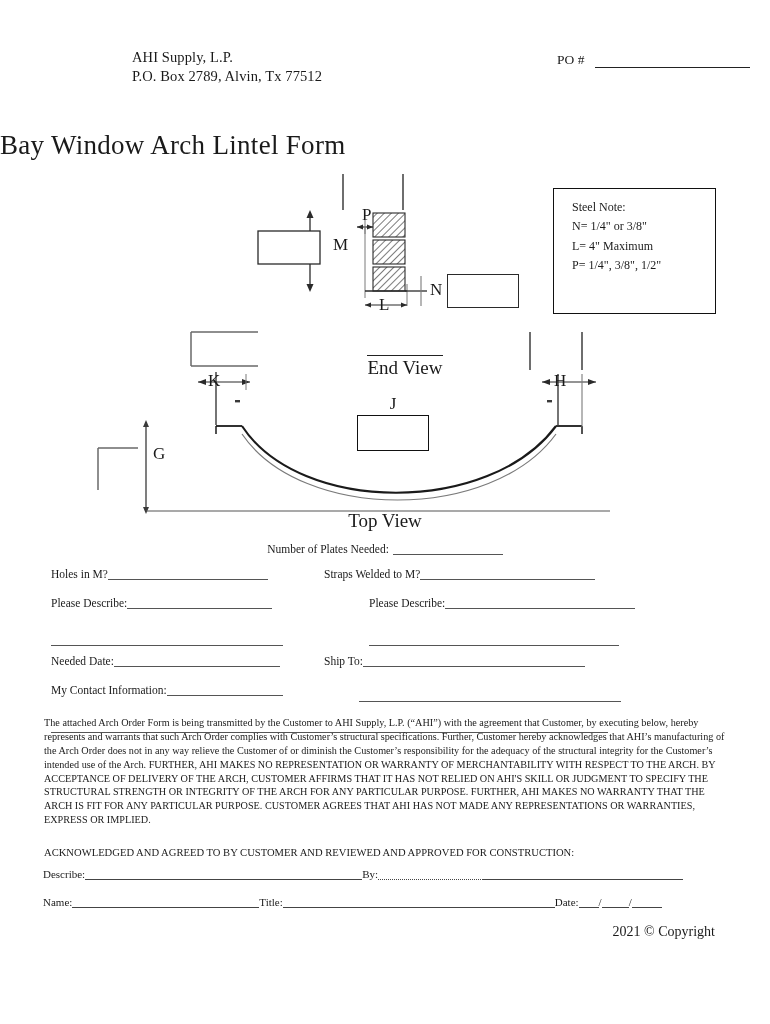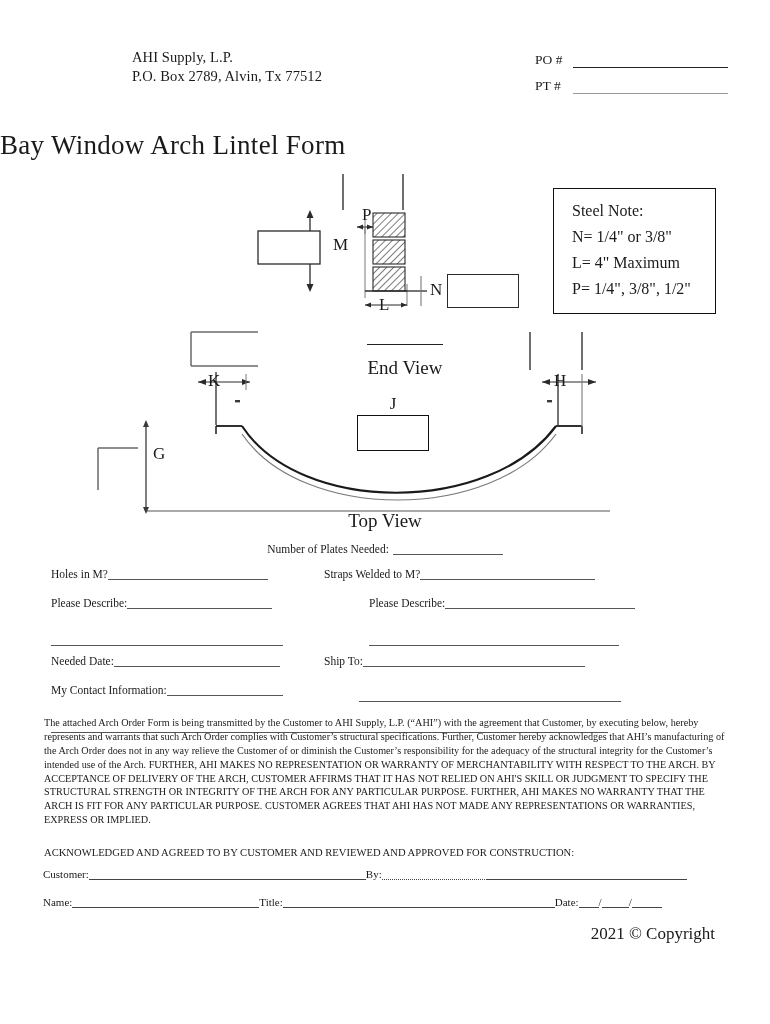--- a/index.html
+++ b/index.html
@@ -14,38 +14,38 @@
   }
   .page { position:relative; width:770px; height:1024px; }
 
   
   .header { position:absolute; left:50px; top:48px; width:680px; height:70px; }
   .logo-wrap { position:absolute; left:0; top:2px; width:78px; height:62px; }
   .logo-svg { display:block; }
   .company { position:absolute; left:82px; top:0px; line-height:1.32; font-size:14.5px; letter-spacing:.1px; }
   .company div { white-space:nowrap; }
 
-  .po-block { position:absolute; left:485px; top:4px; width:200px; }
+  .po-block { position:absolute; left:507px; top:4px; width:200px; }
   .po-row { position:relative; height:26px; font-size:13.5px; white-space:nowrap; }
   .po-row .lbl { position:absolute; left:0; top:0; }
   .po-line { position:absolute; left:38px; top:15px; width:155px; border-bottom:1.4px solid #222; }
   .pt-line { position:absolute; left:38px; top:15px; width:155px; border-bottom:1px solid #9a9a9a; }
 
   
   .title { position:absolute; left:0; top:130px; width:770px; 
            font-size:27px; letter-spacing:.3px; }
 
   
   .diagram-end { position:absolute; left:255px; top:172px; width:290px; height:150px; }
   .steel-note { position:absolute; left:553px; top:188px; width:163px; height:126px;
-                border:1.6px solid #111; padding:9px 12px 0 18px; font-size:16px; line-height:1.62; }
+                border:1.6px solid #111; padding:9px 12px 0 18px; font-size:12px; line-height:1.62; }
 
   .endview-label { position:absolute; left:340px; top:357px; width:130px; text-align:center;
                    font-size:19px; }
-  .endview-label span { border-top:1.3px solid #222; padding-top:12px; }
+  .endview-label span { border-top:1.3px solid #222; padding-top:1px; }
 
   
   .diagram-top { position:absolute; left:90px; top:330px; width:560px; height:190px; }
   .jbox { position:absolute; left:357px; top:415px; width:72px; height:36px; border:1.4px solid #111; }
   .jlabel { position:absolute; left:357px; top:394px; width:72px; text-align:center; font-size:17px; }
   .topview-label { position:absolute; left:0; top:510px; width:770px; text-align:center; font-size:19px; }
 
   
   .plates { position:absolute; left:0; top:543px; width:770px; text-align:center; font-size:11.5px; }
   .plates .ln { display:inline-block; width:110px; border-bottom:1px solid #555; margin-left:4px; vertical-align:-2px; }
@@ -61,41 +61,37 @@
            text-align:left; }
   .legal p { margin:0; }
 
   .ack { position:absolute; left:44px; top:847px; width:684px; font-size:10.6px; }
 
   .sig { position:absolute; left:43px; top:868px; width:690px; font-size:11px; }
   .sigrow { position:relative; height:28px; white-space:nowrap; }
   .sig-line { display:inline-block; border-bottom:1px solid #444; vertical-align:-2px; }
   .sig-dot { display:inline-block; border-bottom:1px dotted #444; vertical-align:-2px; }
 
-  .copyright { position:absolute; left:0; top:924px; width:715px; text-align:right; font-size:17px; }
+  .copyright { position:absolute; left:0; top:924px; width:715px; text-align:right; font-size:14px; }
 </style>
 </head>
 <body>
 
 <div class="page">
 
   <div class="header">
     <div class="company">
       <div>AHI Supply, L.P.</div>
       <div>P.O. Box 2789, Alvin, Tx 77512</div>
     </div>
 
     <div class="po-block">
       <div class="po-row">
         <span class="lbl">PO #</span>
         <span class="po-line"></span>
-      </div>
-      <div class="po-row">
-        <span class="lbl">PT #</span>
-        <span class="pt-line"></span>
       </div>
     </div>
   </div>
 
   <div class="title">Bay Window Arch Lintel Form</div>
 
   <div class="diagram-end">
     <svg width="290" height="150" viewBox="0 0 290 150" aria-hidden="true">
 
       <line x1="88" y1="2" x2="88" y2="38" stroke="#4a4a4a" stroke-width="1.6"></line>
@@ -253,21 +249,21 @@
   </div>
 
   <div class="legal">
     <p>The attached Arch Order Form is being transmitted by the Customer to AHI Supply, L.P. (“AHI”) with the agreement that Customer, by executing below, hereby represents and warrants that such Arch Order complies with Customer’s structural specifications. Further, Customer hereby acknowledges that AHI’s manufacturing of the Arch Order does not in any way relieve the Customer of or diminish the Customer’s responsibility for the adequacy of the structural integrity for the Customer’s intended use of the Arch. FURTHER, AHI MAKES NO REPRESENTATION OR WARRANTY OF MERCHANTABILITY WITH RESPECT TO THE ARCH. BY ACCEPTANCE OF DELIVERY OF THE ARCH, CUSTOMER AFFIRMS THAT IT HAS NOT RELIED ON AHI'S SKILL OR JUDGMENT TO SPECIFY THE STRUCTURAL STRENGTH OR INTEGRITY OF THE ARCH FOR ANY PARTICULAR PURPOSE. FURTHER, AHI MAKES NO WARRANTY THAT THE ARCH IS FIT FOR ANY PARTICULAR PURPOSE. CUSTOMER AGREES THAT AHI HAS NOT MADE ANY REPRESENTATIONS OR WARRANTIES, EXPRESS OR IMPLIED.</p>
   </div>
 
   <div class="ack">ACKNOWLEDGED AND AGREED TO BY CUSTOMER AND REVIEWED AND APPROVED FOR CONSTRUCTION:</div>
 
   <div class="sig">
     <div class="sigrow">
-      <span>Customer:</span><span class="sig-line" style="width:277px;"></span><span>By:</span><span class="sig-dot" style="width:105px;"></span><span class="sig-line" style="width:200px;"></span>
+      <span>Describe:</span><span class="sig-line" style="width:277px;"></span><span>By:</span><span class="sig-dot" style="width:105px;"></span><span class="sig-line" style="width:200px;"></span>
     </div>
     <div class="sigrow">
       <span>Name:</span><span class="sig-line" style="width:187px;"></span><span>Title:</span><span class="sig-line" style="width:272px;"></span><span>Date:</span><span class="sig-line" style="width:20px;"></span><span>/</span><span class="sig-line" style="width:27px;"></span><span>/</span><span class="sig-line" style="width:30px;"></span>
     </div>
   </div>
 
   <div class="copyright">2021 © Copyright</div>
 
 </div>
 

